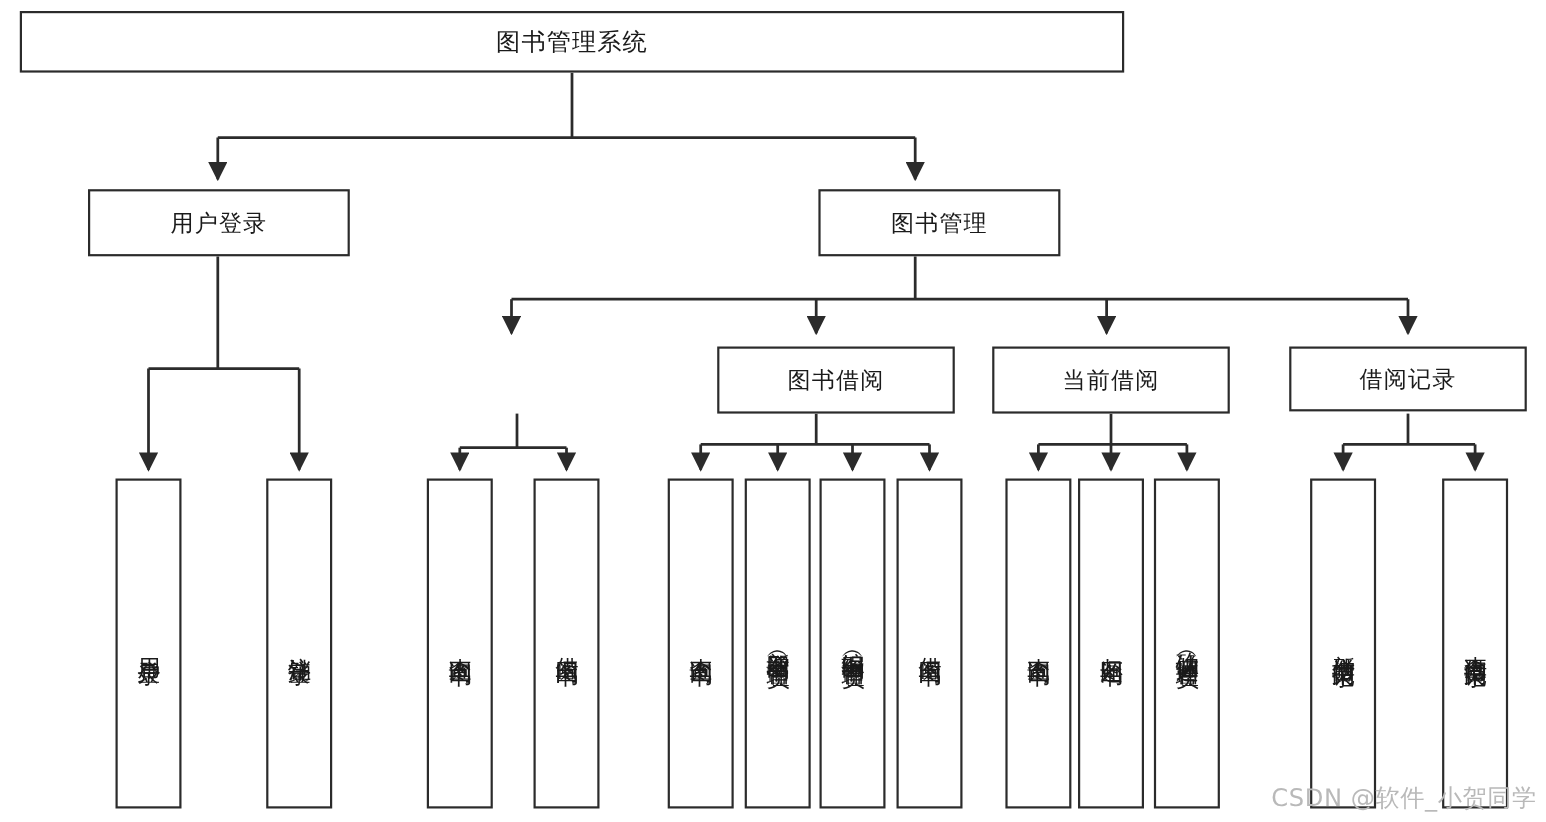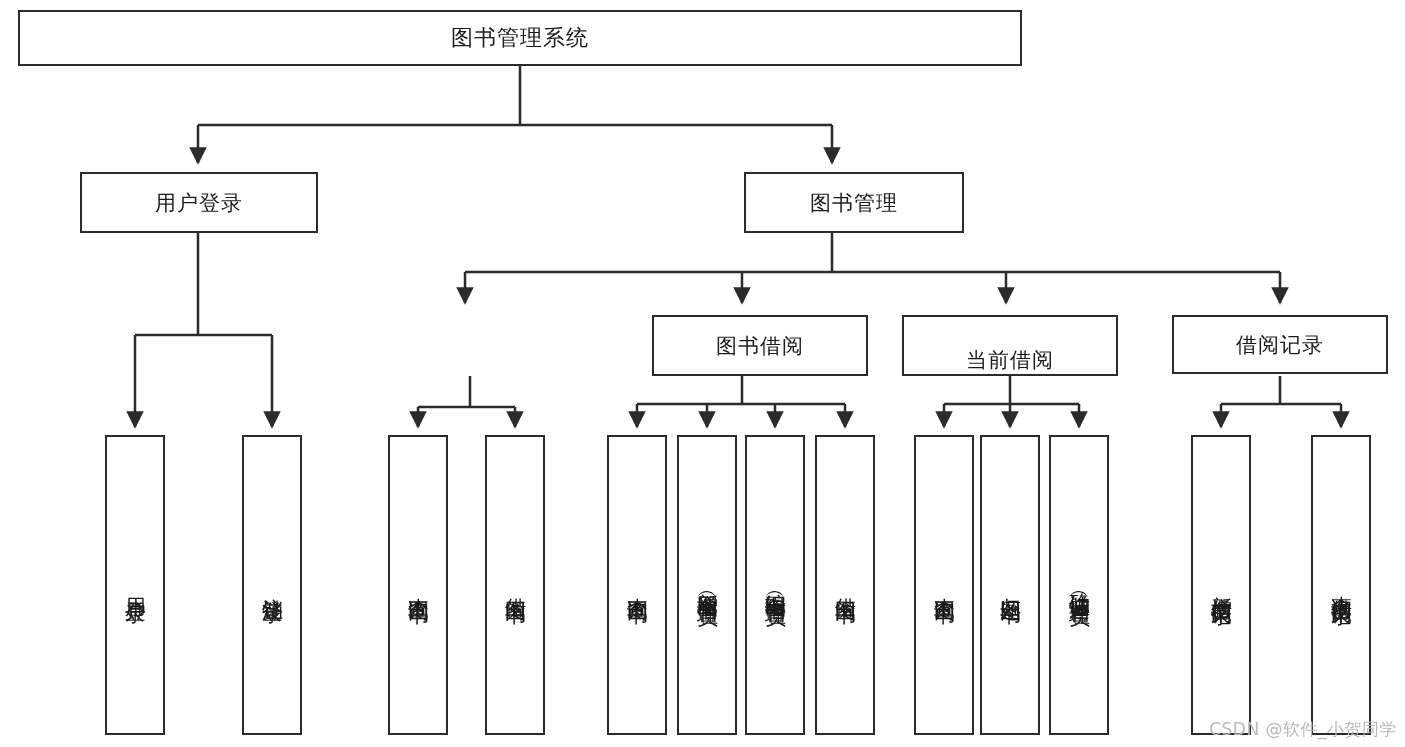--- a/index.html
+++ b/index.html
@@ -54,21 +54,21 @@
     white-space: nowrap;
     display: block;
   }
   .node.root {
     font-size: 22px;
   }
   .watermark {
     position: absolute;
     right: 8px;
     bottom: 6px;
-    font-size: 17px;
+    font-size: 22px;
     color: #b9b9b9;
     letter-spacing: 0.5px;
     white-space: nowrap;
     font-family: "DejaVu Sans", "Liberation Sans", sans-serif;
   }
 </style>
 </head>
 <body>
 
 <div id="canvas">
@@ -130,21 +130,21 @@
   <div class="node h" style="left:80px; top:172px; width:238px; height:61px;">
     <span>用户登录</span>
   </div>
   <div class="node h" style="left:712px; top:172px; width:220px; height:61px;margin-left:32px;">
     <span>图书管理</span>
   </div>
 
   <div class="node h" style="left:652px; top:315px; width:216px; height:61px;">
     <span>图书借阅</span>
   </div>
-  <div class="node h" style="left:902px; top:315px; width:216px; height:61px;align-items:flex-end;">
+  <div class="node h" style="left:902px; top:315px; width:216px; height:61px;">
     <span>当前借阅</span>
   </div>
   <div class="node h" style="left:1172px; top:315px; width:216px; height:59px;text-align:center;">
     <span>借阅记录</span>
   </div>
 
   <div class="node v" style="left:105px; top:435px; width:60px; height:300px;">
     <span class="vtext">用户登录</span>
   </div>
   <div class="node v" style="left:242px; top:435px; width:60px; height:300px;">

